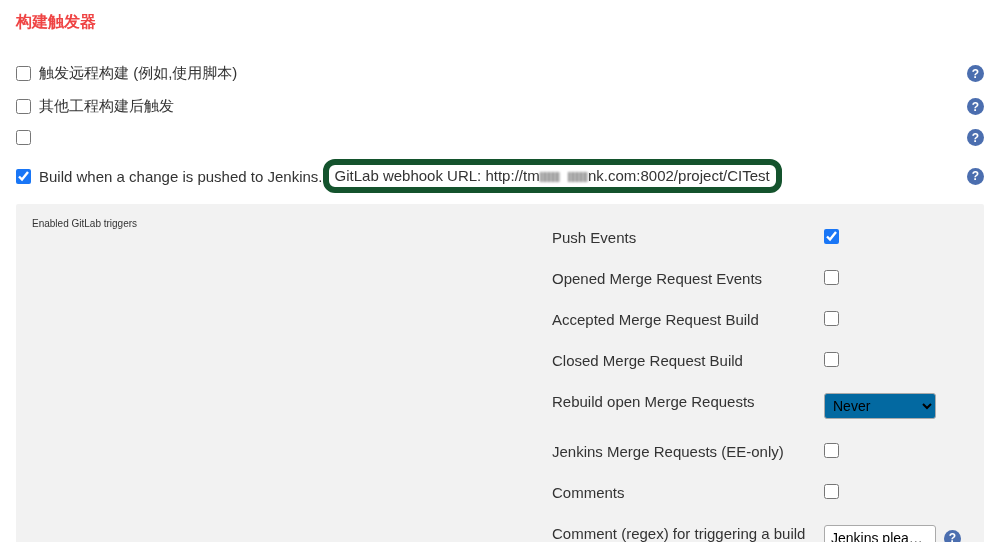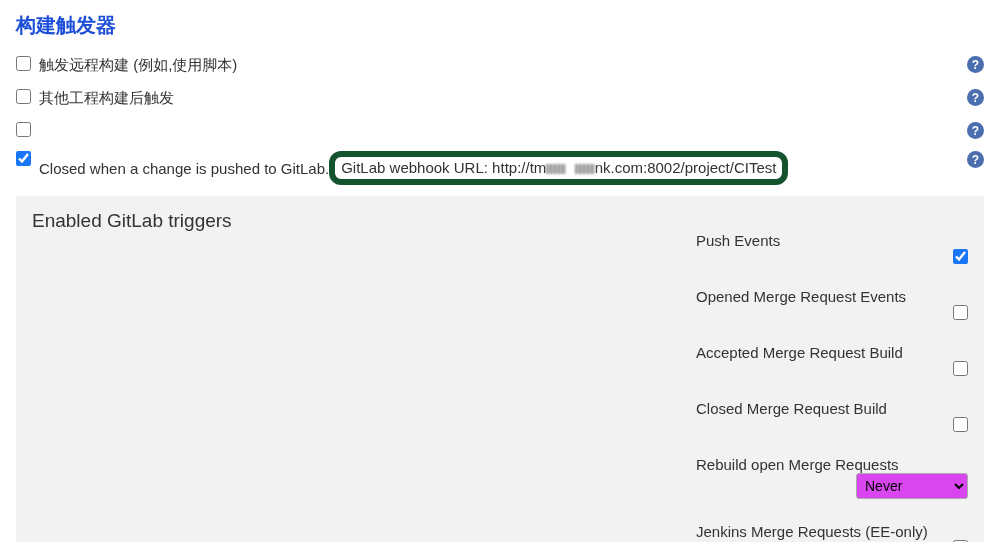--- a/index.html
+++ b/index.html
@@ -13,27 +13,28 @@
       color: #333;
       background: #fff;
       width: 1000px;
       height: 542px;
       overflow: hidden;
     }
     .panel {
       padding: 12px 16px;
     }
     .section-title {
-      font-size: 20px;
+      font-size: 16px;
       font-weight: 700;
-      margin-bottom: 10px;
-      color: #1d4ed8;
+      margin-bottom: 24px;
+      color: #ef4444;
     }
     .trigger-row {
       display: flex;
+      align-items: center;
       padding: 7px 0;
       font-size: 15px;
       color: #333;
       position: relative;
     }
     .trigger-row input[type="checkbox"] {
       width: 15px;
       height: 15px;
       margin-right: 8px;
       accent-color: #1976f6;
@@ -86,56 +87,55 @@
       background: #f2f2f2;
       margin-top: 4px;
       padding: 14px 16px 12px 16px;
       border-radius: 2px;
     }
     .sub-row {
       display: flex;
       align-items: flex-start;
     }
     .sub-left-label {
-      font-size: 19px;
+      font-size: 10px;
       color: #333;
       width: 260px;
     }
     .sub-offset {
       margin-left: 520px;
     }
     .event-row {
       display: flex;
-      align-items: flex-end;
+      align-items: flex-start;
       padding: 12px 0;
       font-size: 15px;
       color: #333;
       position: relative;
-      flex-direction: column;
     }
     .event-label {
       width: 272px;
     }
     .event-control {
       display: flex;
       align-items: center;
     }
     .event-control input[type="checkbox"] {
       width: 15px;
       height: 15px;
       accent-color: #1976f6;
     }
     .event-control select {
       width: 112px;
       height: 26px;
       font-size: 14px;
       padding: 2px 4px;
       border: 1px solid #aaa;
       border-radius: 3px;
-      background: #d946ef;
+      background: #0369a1;
     }
     .event-control input[type="text"] {
       width: 112px;
       height: 26px;
       font-size: 14px;
       padding: 2px 6px;
       border: 1px solid #aaa;
       border-radius: 3px;
       background: #fff;
       text-overflow: ellipsis;
@@ -174,21 +174,21 @@
   </div>
 
   <div class="trigger-row">
     <input type="checkbox" style="">
     <span class="help-icon">?</span>
   </div>
 
   <div class="trigger-row">
     <input type="checkbox" checked="" style="">
     <span class="trigger-label">
-      <span>Closed when a change is pushed to GitLab. </span>
+      <span>Build when a change is pushed to Jenkins. </span>
       <span class="highlight-box">
         <span>GitLab webhook URL: http://tm</span><span class="redacted"></span>&nbsp;&nbsp;<span class="redacted"></span><span>nk.com:8002/project/CITest</span>
       </span>
     </span>
     <span class="help-icon">?</span>
   </div>
 
   <div class="sub-panel">
     <div class="sub-row">
       <div class="sub-left-label">Enabled GitLab triggers</div>
@@ -241,20 +241,21 @@
       </div>
 
       <div class="event-row">
         <div class="event-label">Comments</div>
         <div class="event-control">
           <input type="checkbox" style="">
         </div>
       </div>
 
       <div class="event-row" style="padding-bottom:0;">
+        <div class="event-label">Comment (regex) for triggering a build</div>
         <div class="event-control">
           <input type="text" value="Jenkins please r" style="">
           <span class="inline-help">?</span>
         </div>
       </div>
 
     </div>
   </div>
 </div>
 

